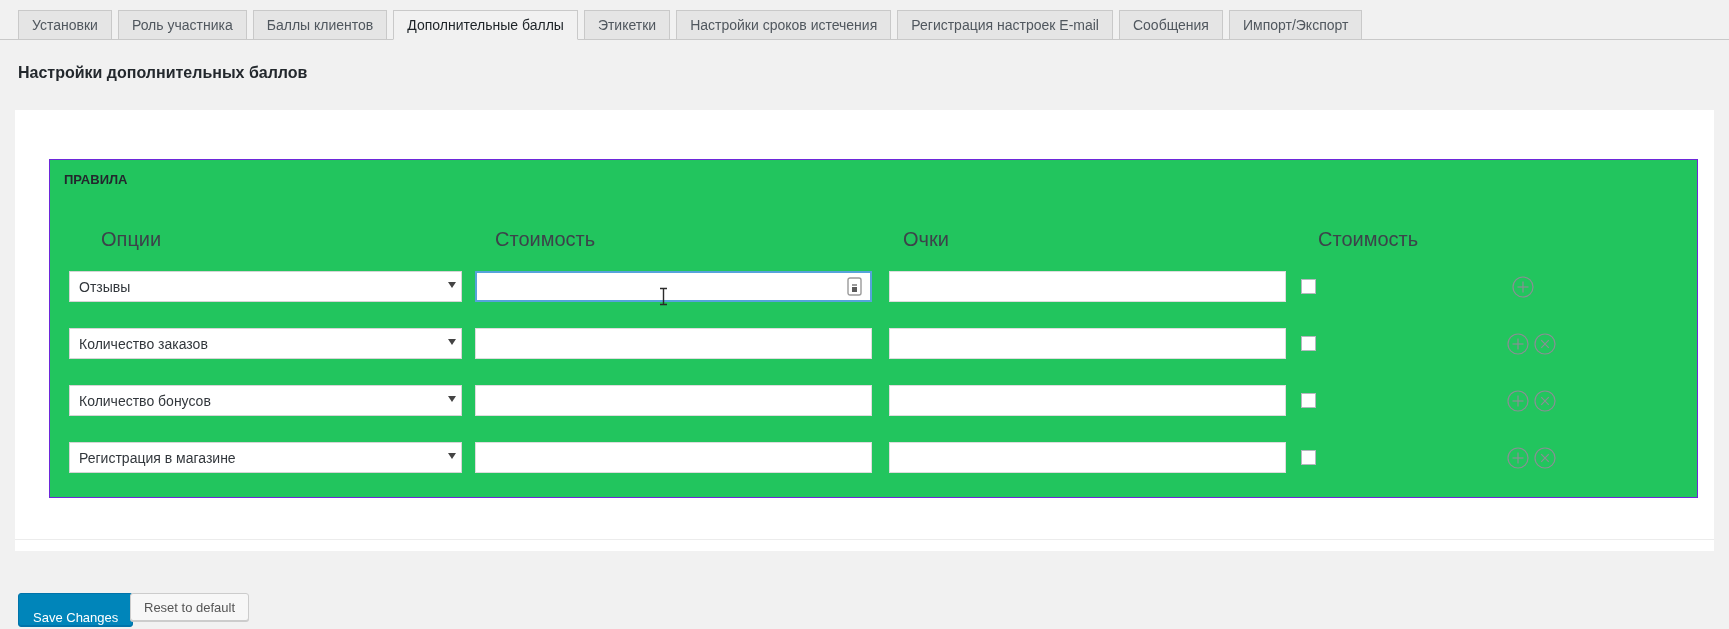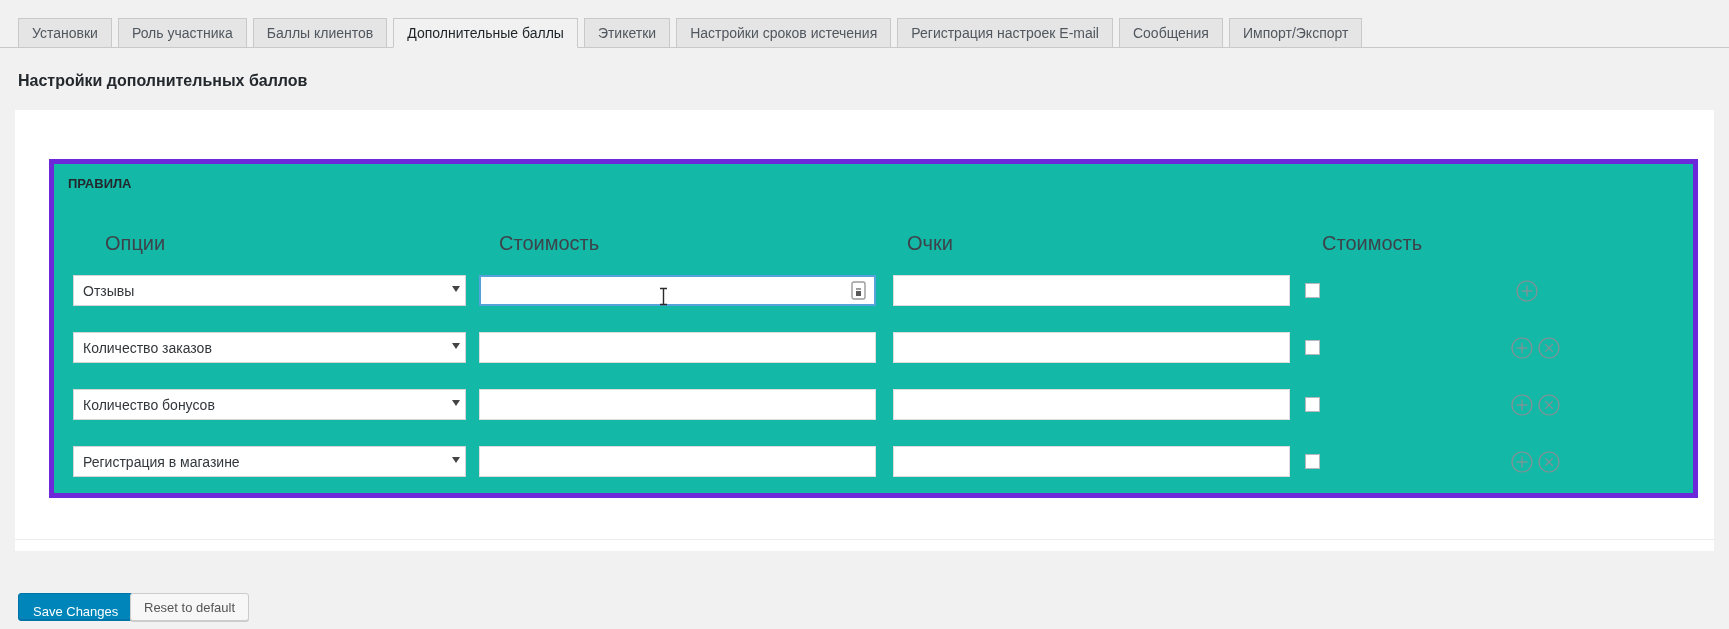--- a/index.html
+++ b/index.html
@@ -5,21 +5,21 @@
   * { box-sizing: border-box; }
   html, body { margin: 0; padding: 0; }
   body {
     width: 1729px; height: 629px; position: relative; overflow: hidden;
     background: #f1f1f1; color: #32373c;
     font-family: "Liberation Sans", "DejaVu Sans", sans-serif; font-size: 13px;
   }
   
   .tabbar {
     display: flex; align-items: flex-end;
-    padding: 10px 0 0 18px; border-bottom: 1px solid #c9c9c9; height: 48px;
+    padding: 10px 0 0 18px; border-bottom: 1px solid #c9c9c9; height: 40px;
   }
   .nav-tab {
     display: inline-block; margin: 0 6px -1px 0; padding: 6px 13px;
     background: #e5e5e5; border: 1px solid #c9c9c9;
     font-size: 14px; line-height: 16px; color: #50575e; text-decoration: none;
     white-space: nowrap; cursor: pointer;
   }
   .nav-tab.active { background: #f1f1f1; border-bottom-color: #f1f1f1; color: #1d2327; }
   
   .page-title {
@@ -27,21 +27,21 @@
     font-size: 16px; font-weight: 700; color: #23282d; line-height: 18px;
   }
   
   .panel {
     position: absolute; left: 15px; top: 110px; width: 1699px; height: 441px;
     background: #ffffff;
   }
   .panel-divider { position: absolute; left: 0; right: 0; top: 429px; border-top: 1px solid #ececec; }
   .rules-box {
     position: absolute; left: 34px; top: 49px; width: 1649px; height: 339px;
-    border: 5px solid #6d28d9; background: #14b8a6;
+    border: 1px solid #6d28d9; background: #22c55e;
   }
   .rules-legend {
     position: absolute; left: 14px; top: 12px;
     font-size: 13px; font-weight: 700; color: #23282d;
   }
   .col-h { position: absolute; top: 68px; font-size: 20px; color: #3c434a; }
   .col-h.c-options { left: 51px; }
   .col-h.c-cost    { left: 445px; }
   .col-h.c-points  { left: 853px; }
   .col-h.c-repeat  { left: 1268px; }
@@ -82,21 +82,21 @@
     position: absolute; top: 5px; width: 22px; height: 22px;
     color: #8a8f94; background: none; border: none; padding: 0; cursor: pointer;
   }
   .icon-btn.add    { left: 1457px; }
   .icon-btn.remove { left: 1484px; }
   .rule-row.solo .icon-btn.add { left: 1462px; }
   
   .btn { position: absolute; top: 593px; height: 28px; border-radius: 3px;
     font-family: "Liberation Sans", sans-serif; font-size: 13px; cursor: pointer; }
   .btn-primary {
-    left: 18px; padding: 10px 14px;
+    left: 18px; padding: 16px 14px;
     background: var(--primary); border: 1px solid var(--primary-border); color: #fff;
     box-shadow: inset 0 -1px 0 var(--primary-border);
   }
   .btn-secondary {
     left: 130px; padding: 0 13px;
     background: #f7f7f7; border: 1px solid #cccccc; color: #555;
     box-shadow: 0 1px 0 #cccccc;
   }
   
   .ibeam { position: absolute; left: 658px; top: 287px; pointer-events: none; }

